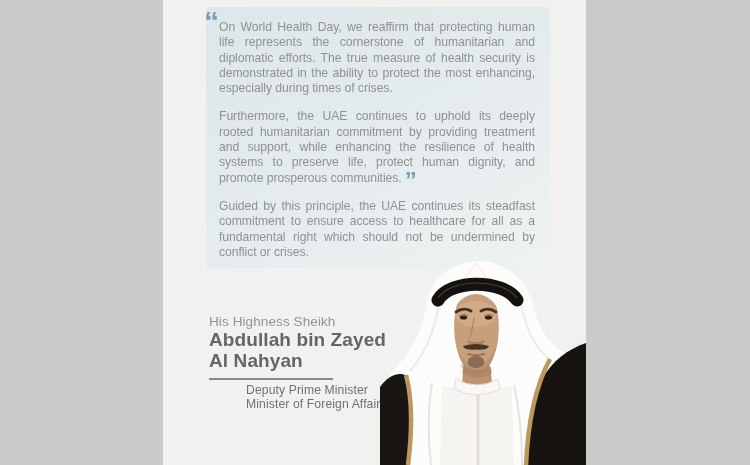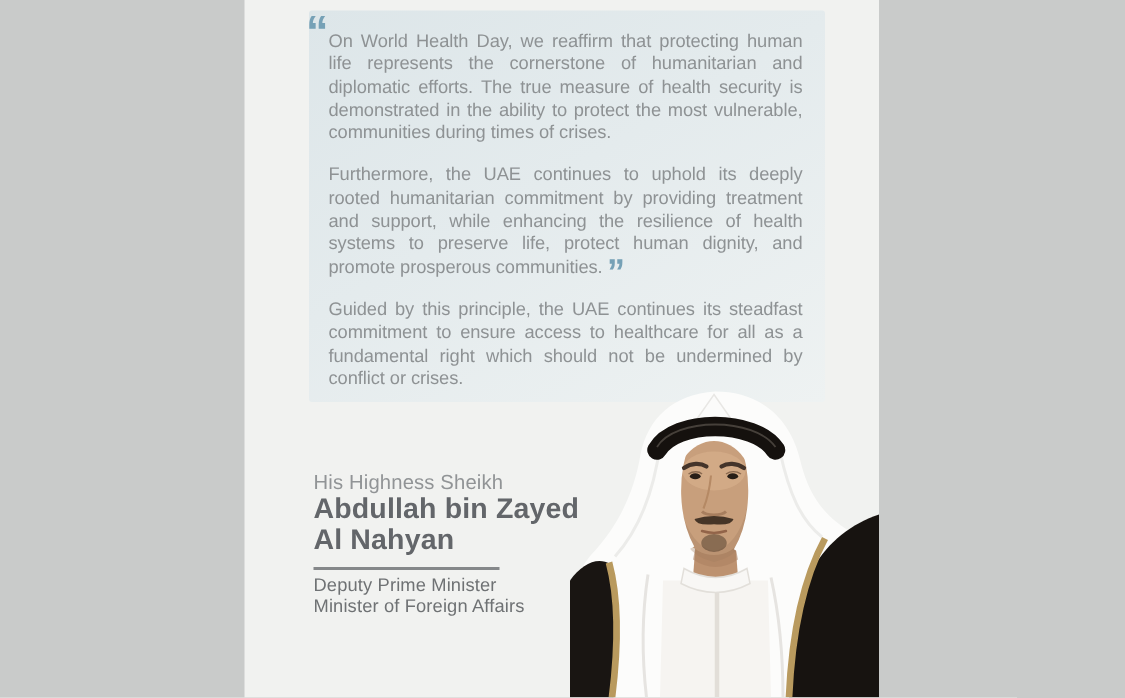--- a/index.html
+++ b/index.html
@@ -36,36 +36,36 @@
 
   
   .attribution { position:absolute; left:46px; top:314px; width:210px; }
   .honorific  { font-size:13.5px; line-height:15px; color:#919496; letter-spacing:0.1px; }
   .person-name{
     margin-top:1px; width:200px;
     font-size:19px; line-height:20.5px; font-weight:bold; color:#63666a;
     letter-spacing:0.1px;
   }
   .divider    { margin-top:7px; width:124px; height:2px; background:#85888a; }
-  .titles     { margin-top:4px; }
+  .titles     { margin-top:4px;margin-left:37px; }
   .title-line { font-size:12.2px; line-height:13.5px; color:#6f7274; letter-spacing:0.1px; }
 
   
   .portrait { position:absolute; left:217px; top:255px; width:206px; height:210px; }
 </style>
 </head>
 <body>
 
 <div class="stage">
 
   <div class="card">
 
     <div class="quote-panel">
       <span class="open-quote">“</span>
-      <p>On World Health Day, we reaffirm that protecting human life represents the cornerstone of humanitarian and diplomatic efforts. The true measure of health security is demonstrated in the ability to protect the most vulnerable, communities during times of crises.</p>
+      <p>On World Health Day, we reaffirm that protecting human life represents the cornerstone of humanitarian and diplomatic efforts. The true measure of health security is demonstrated in the ability to protect the most enhancing, especially during times of crises.</p>
       <p><span>Furthermore, the UAE continues to uphold its deeply rooted humanitarian commitment by providing treatment and support, while enhancing the resilience of health systems to preserve life, protect human dignity, and promote prosperous communities.</span><span class="close-quote">”</span></p>
       <p>Guided by this principle, the UAE continues its steadfast commitment to ensure access to healthcare for all as a fundamental right which should not be undermined by conflict or crises.</p>
     </div>
 
     <div class="attribution">
       <div class="honorific">His Highness Sheikh</div>
       <div class="person-name">Abdullah bin Zayed Al Nahyan</div>
       <div class="divider"></div>
       <div class="titles">
         <div class="title-line">Deputy Prime Minister</div>

